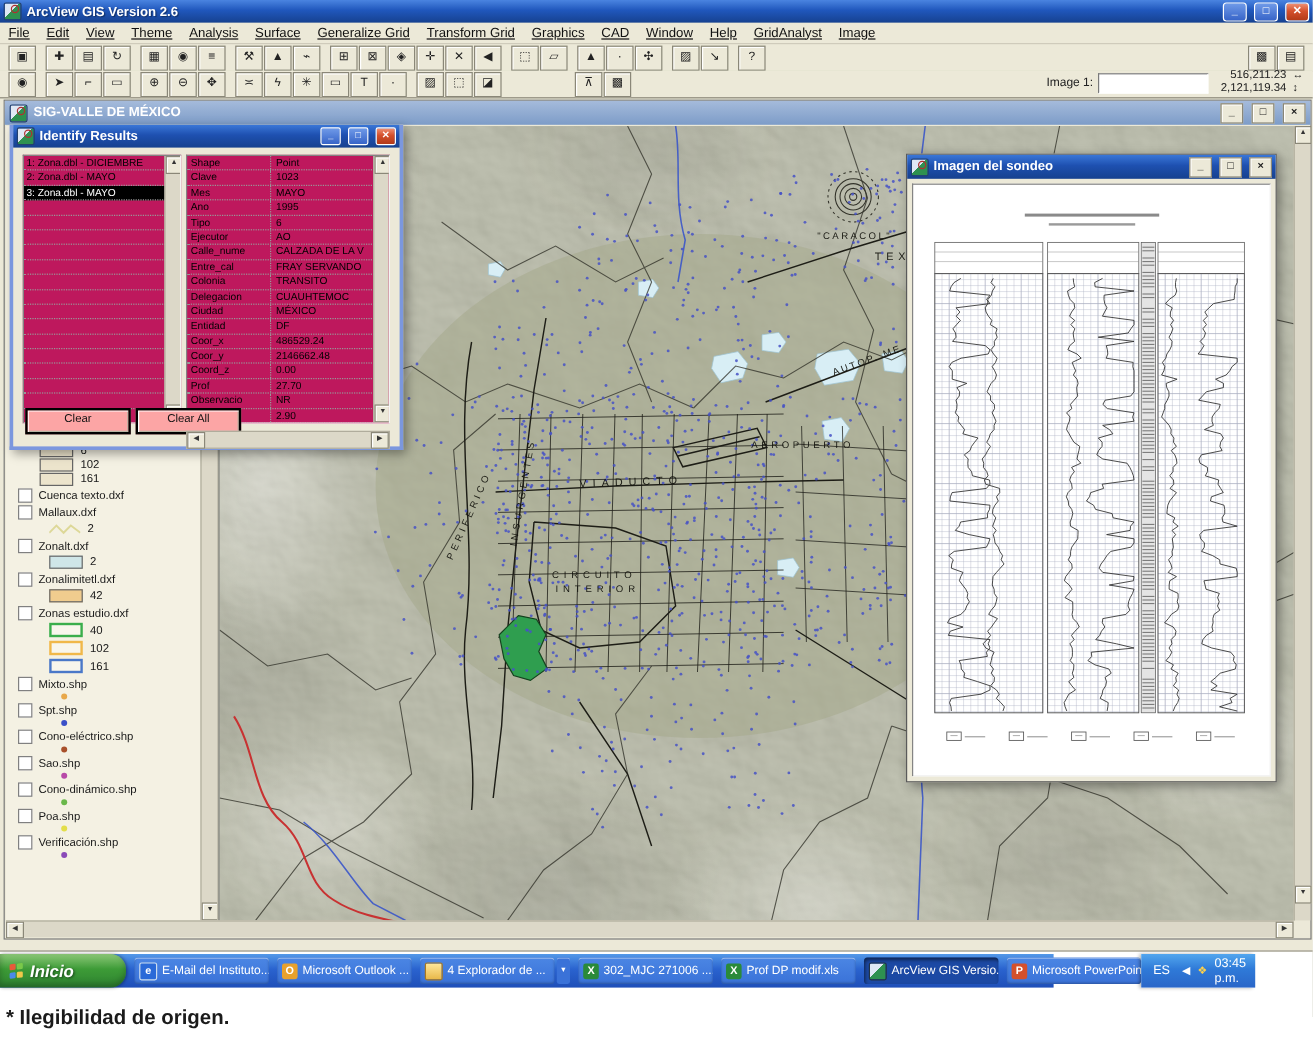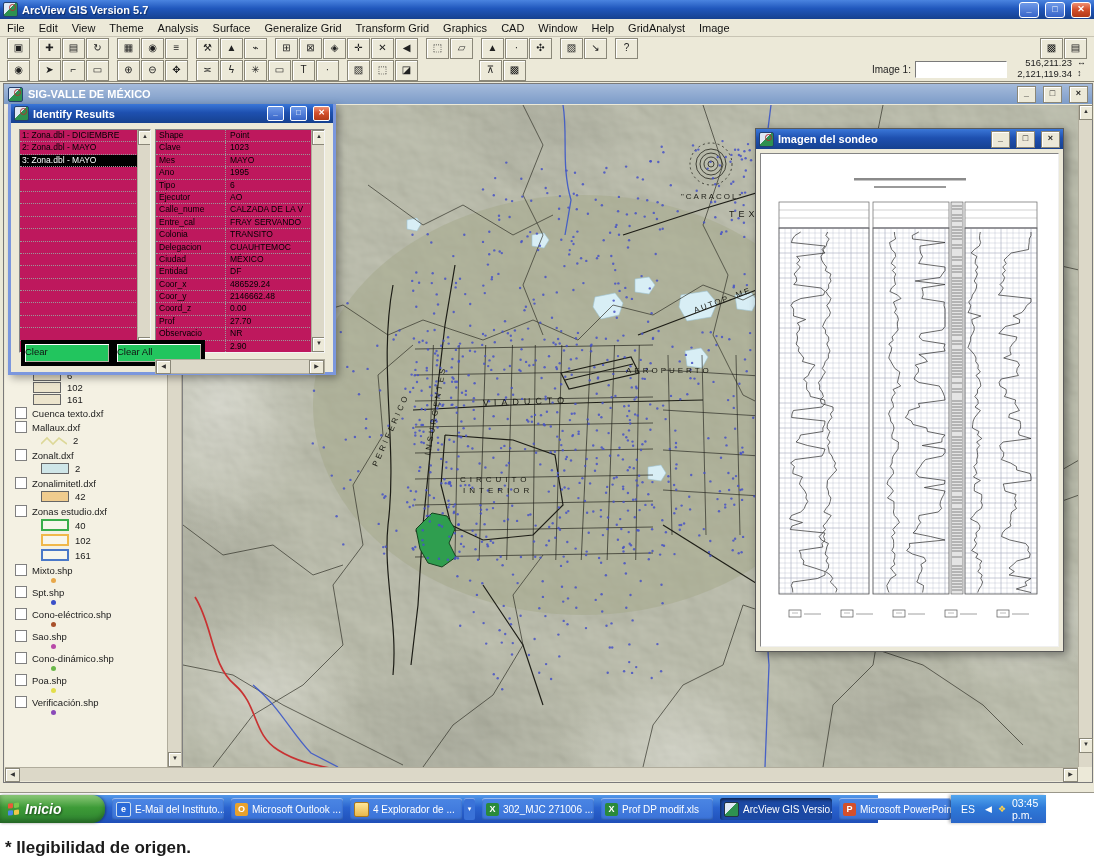--- a/index.html
+++ b/index.html
@@ -11,21 +11,21 @@
     background:linear-gradient(#4a84e0,#2057bc 45%,#16418f);color:#fff;font-weight:bold;font-size:11px;padding:0 3px;}
   .avicon{width:13px;height:13px;flex:0 0 13px;border:1px solid #24406e;border-radius:2px;
     background:linear-gradient(135deg,#dfe8f4 45%,#2e9150 45%);position:relative;}
   .avicon:after{content:"";position:absolute;right:1px;top:1px;width:5px;height:5px;border:1.5px solid #b03030;border-radius:50%;}
   .tb-title{flex:1;white-space:nowrap;overflow:hidden;text-shadow:1px 1px 1px rgba(0,0,0,.4);}
   .wc{width:18px;height:14px;border-radius:3px;border:1px solid #fff;color:#fff;font-size:9px;line-height:12px;
       text-align:center;background:linear-gradient(#6f9ae8,#3764c8);margin-left:2px;font-weight:bold;}
   .wc.close{background:linear-gradient(#ef9074,#d4502c 45%,#b23a18);}
   .menubar{position:absolute;left:0;top:19px;right:0;height:17px;background:#ece9d8;border-bottom:1px solid #c8c4b4;
       display:flex;align-items:center;font-size:11px;color:#111;}
-  .menu-item{padding:13px 7px;}
+  .menu-item{padding:13px 7px;text-decoration:underline;}
   .toolrow{position:absolute;left:0;right:0;display:flex;align-items:center;background:#ece9d8;}
   #row1{top:37px;height:22px;border-bottom:1px solid #d8d4c4;}
   #row2{top:59px;height:22px;border-bottom:1px solid #8a8778;}
   .tgroup{display:flex;margin-left:7px;}
   .tool{width:21px;height:19px;margin-right:1px;background:#ece9d8;border:1px solid #8a8778;
         box-shadow:inset 1px 1px 0 #fff;font-size:10px;line-height:17px;text-align:center;color:#222;}
   .scale-wrap{position:absolute;left:872px;top:61px;display:flex;align-items:center;font-size:10px;color:#222;gap:4px;}
   .scale-input{width:86px;height:13px;border:1px solid #7a7a7a;border-right-color:#fff;border-bottom-color:#fff;background:#fff;font-size:10px;}
   .coords{position:absolute;right:22px;top:57px;text-align:right;font-size:9.5px;color:#222;line-height:11px;}
   .coord-arrows{position:absolute;right:8px;top:57px;font-size:9px;line-height:11px;color:#222;}
@@ -77,22 +77,22 @@
   .wcs.close{background:linear-gradient(#ef9074,#d4502c 45%,#b23a18);}
   .sunk{background:#be185d;border:1px solid #848484;border-right-color:#f4f4f4;border-bottom-color:#f4f4f4;position:absolute;overflow:hidden;}
   #ir-list{left:8px;top:25px;width:130px;height:222px;font-size:8.5px;}
   #ir-table{left:144px;top:25px;width:168px;height:222px;font-size:8.5px;}
   .ir-item{height:11.4px;line-height:11px;padding-left:2px;border-bottom:1px dotted #999;white-space:nowrap;overflow:hidden;}
   .ir-item.sel{background:#000;color:#fff;}
   .ir-row{display:flex;height:11.4px;line-height:11px;border-bottom:1px dotted #999;white-space:nowrap;}
   .ir-row .f{width:66px;flex:0 0 66px;border-right:1px dotted #999;padding-left:3px;overflow:hidden;}
   .ir-row .v{flex:1;padding-left:4px;overflow:hidden;}
   .vsb{position:absolute;right:0;top:0;width:12px;bottom:0;background:#dcd8c8;border-left:1px solid #b0ac9c;}
-  .btn{position:absolute;height:18px;background:#22c55e;border:4px solid #000000;box-shadow:inset 1px 1px 0 #fff,inset -1px -1px 0 #b8b4a4;
-     font-size:9.5px;text-align:left;line-height:16px;color:#111;}
+  .btn{position:absolute;height:18px;background:#fca5a5;border:2px solid #000000;box-shadow:inset 1px 1px 0 #fff,inset -1px -1px 0 #b8b4a4;
+     font-size:9.5px;text-align:center;line-height:16px;color:#111;}
   #ir-hscroll{position:absolute;left:144px;top:255px;width:168px;height:13px;background:#dcd8c8;border:1px solid #b0ac9c;}
   
   #sondeo{position:absolute;left:755px;top:128px;width:307px;height:522px;background:#ece9d8;border:1px solid #5a5a5a;z-index:30;
      box-shadow:3px 3px 9px rgba(0,0,0,.4);}
   .sond-body{position:absolute;left:4px;top:24px;width:297px;height:492px;background:#fff;
      border:1px solid #848484;border-right-color:#f0f0f0;border-bottom-color:#f0f0f0;}
   
   #taskbar{position:absolute;left:0;top:795px;width:878px;height:28px;display:flex;align-items:center;
      background:linear-gradient(#5398e8,#2a63cf 45%,#1f4fb8);}
   #start{height:28px;width:97px;flex:0 0 97px;border-radius:0 13px 13px 0;display:flex;align-items:center;gap:5px;padding-left:8px;
@@ -117,21 +117,21 @@
   .trayicon{font-size:9px;}
   
   #caption{position:absolute;left:5px;top:838px;font-size:17px;font-weight:600;color:#1b1b1b;}
 </style>
 </head>
 <body>
 
 <div id="app">
   <div class="titlebar">
     <span class="avicon"></span>
-    <span class="tb-title">ArcView GIS Version 5.7</span>
+    <span class="tb-title">ArcView GIS Version 2.6</span>
     <span class="wc">_</span>
     <span class="wc">□</span>
     <span class="wc close">✕</span>
   </div>
   <div class="menubar" id="menubar">
       <span class="menu-item">File</span>
       <span class="menu-item">Edit</span>
       <span class="menu-item">View</span>
       <span class="menu-item">Theme</span>
       <span class="menu-item">Analysis</span>

